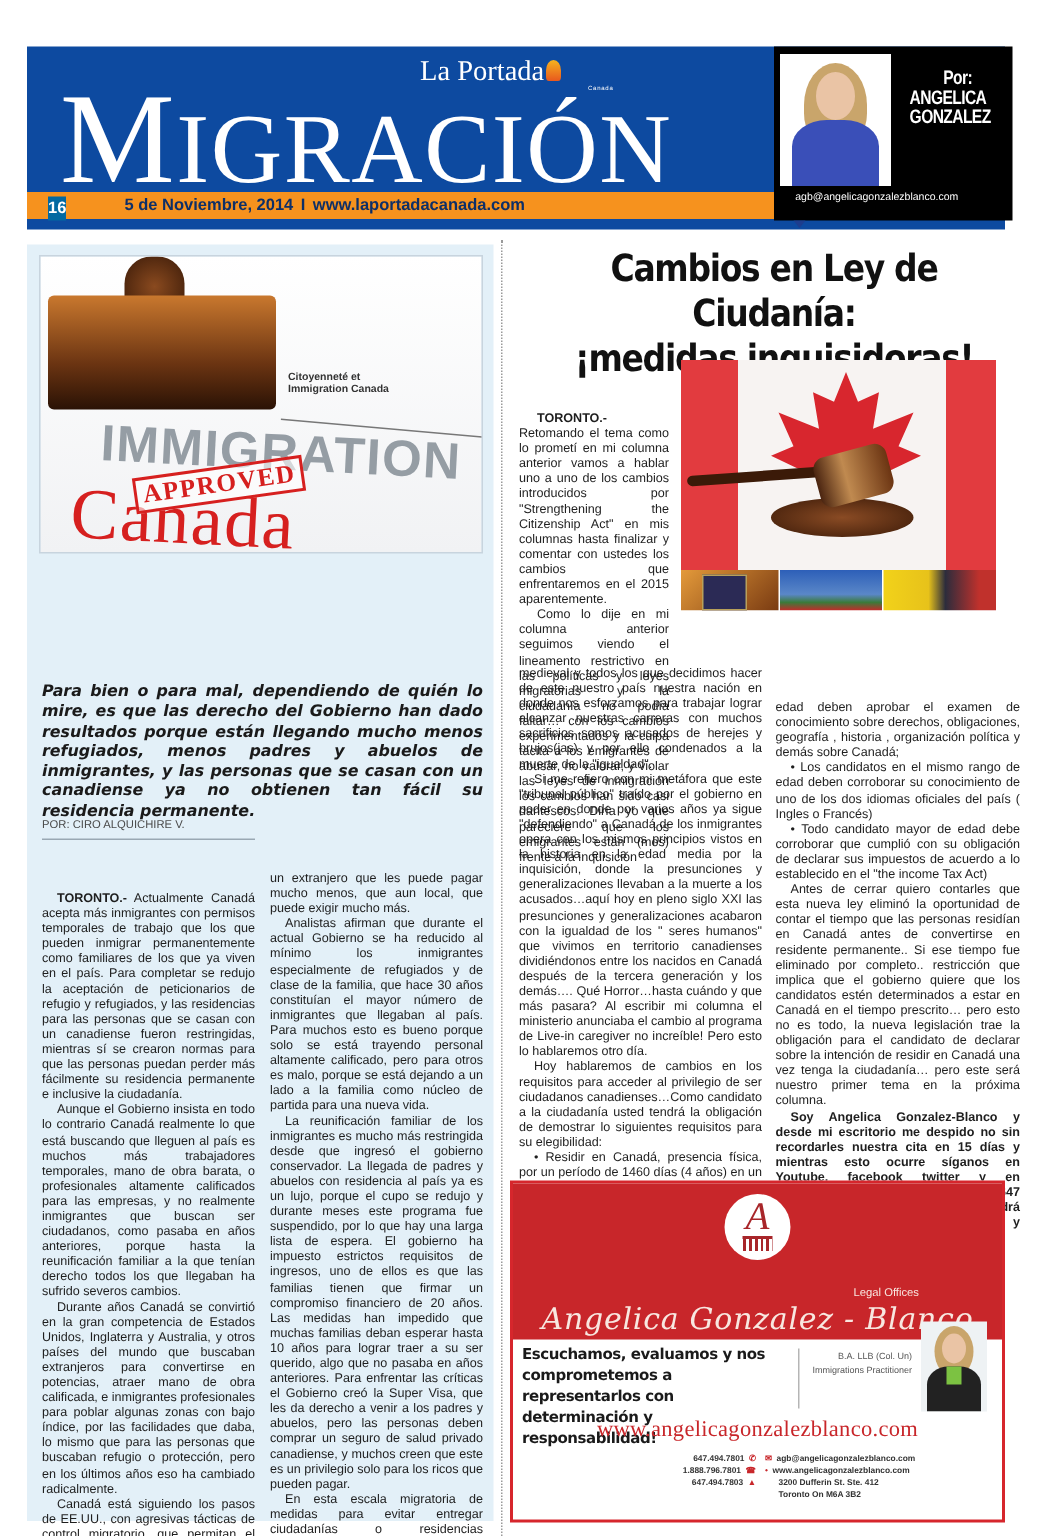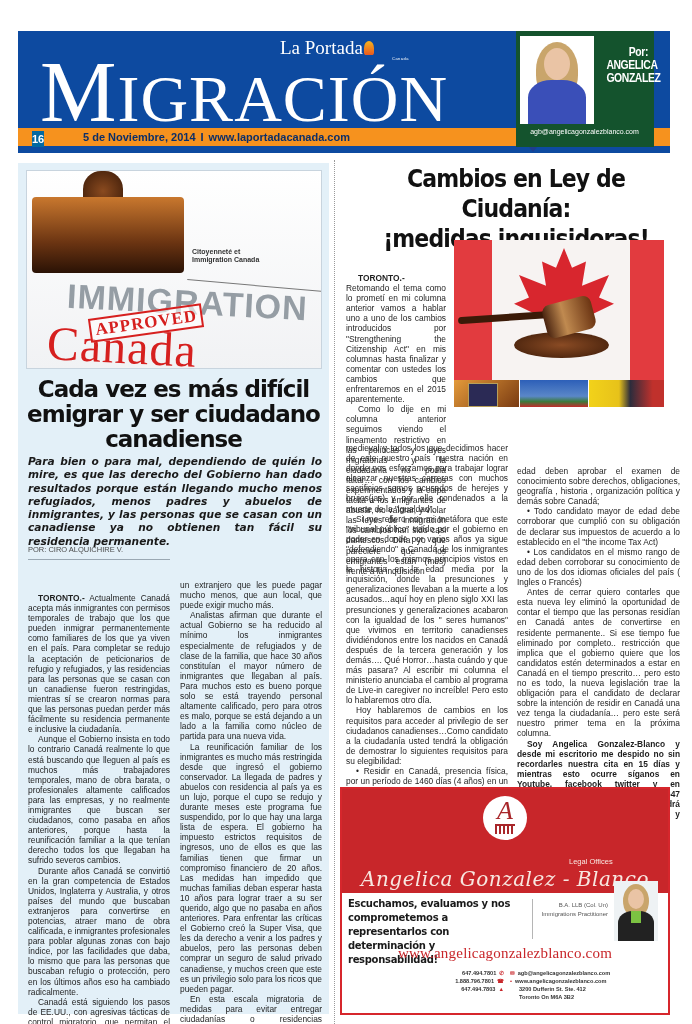--- a/index.html
+++ b/index.html
@@ -11,21 +11,21 @@
   .masthead .orange-bar { position: absolute; left: 0; top: 97px; width: 652px; height: 18px; background: #f6921e; }
   .masthead .page-num { position: absolute; left: 14px; top: 100px; height: 16px; padding: 0 0; background: #0369a1; color: #fff; font: bold 11px "Liberation Sans", sans-serif; line-height: 16px; }
   .masthead .dateline { position: absolute; left: 44px; top: 98px; color: #0d2f68; font: bold 11px "Liberation Sans", sans-serif; line-height: 16px; white-space: nowrap; margin-left: 21px; }
   .masthead .dateline .sep { margin: 0 5px; }
   .masthead .title { position: absolute; left: 22px; top: 28px; color: #ffffff; font-family: "Liberation Serif", serif; font-size: 66px; line-height: 66px; letter-spacing: 1px; white-space: nowrap; }
   .masthead .title .big { font-size: 86px; }
   .logo { position: absolute; left: 262px; top: 6px; color: #fff; font: 19px "Liberation Serif", serif; white-space: nowrap; }
   .logo .flame { display: inline-block; width: 10px; height: 14px; background: linear-gradient(#f6b31e, #e8581e); border-radius: 50% 50% 20% 20%; margin-left: 1px; vertical-align: -1px; }
   .logo .sub2 { position: absolute; left: 112px; top: 19px; font: 4px "Liberation Sans", sans-serif; color: #fff; letter-spacing: .5px; }
 
-  .author-box { position: absolute; left: 516px; top: 31px; width: 138px; height: 116px; background: #14532d; }
+  .author-box { position: absolute; left: 516px; top: 31px; width: 159px; height: 116px; background: #000000; }
   .author-box .photo { position: absolute; left: 4px; top: 5px; width: 74px; height: 88px; background: #fff; overflow: hidden; }
   .author-box .photo .hair { position: absolute; left: 16px; top: 6px; width: 42px; height: 56px; background: #c9a56b; border-radius: 50% 50% 40% 40%; }
   .author-box .photo .face { position: absolute; left: 24px; top: 12px; width: 26px; height: 32px; background: #eac4a5; border-radius: 50%; }
   .author-box .photo .shirt { position: absolute; left: 8px; top: 44px; width: 58px; height: 44px; background: #3a4fb8; border-radius: 40% 40% 0 0; }
   .author-box .por { position: absolute; left: 80px; top: 14px; width: 52px; text-align: right; color: #fff; font: bold 13px "Liberation Sans", sans-serif; line-height: 13px; letter-spacing: -0.5px; transform: scaleX(0.8); transform-origin: right; }
   .author-box .email { position: absolute; left: 0; top: 97px; width: 137px; text-align: center; color: #fff; font: 7px "Liberation Sans", sans-serif; }
   .author-box .pointer { position: absolute; left: 13px; top: 116px; width: 0; height: 0; border-left: 4px solid transparent; border-right: 4px solid transparent; border-top: 5px solid #1d3d8e; }
 
   
   .left-col { position: absolute; left: 18px; top: 163px; width: 311px; height: 851px; background: #e3f0f8; }
@@ -132,21 +132,20 @@
     <div class="cic">
       <div>Citoyenneté et</div>
       <div>Immigration Canada</div>
     </div>
     <div class="cic-line"></div>
     <div class="immig-word">IMMIGRATION</div>
     <div class="canada-word">Canada</div>
     <div class="approved">APPROVED</div>
   </div>
 
-  <h1 class="left-headline">Cada vez es más difícil emigrar y ser ciudadano canadiense</h1>
   <div class="left-deck">Para bien o para mal, dependiendo de quién lo mire, es que las derecho del Gobierno han dado resultados porque están llegando mucho menos refugiados, menos padres y abuelos de inmigrantes, y las personas que se casan con un canadiense ya no obtienen tan fácil su residencia permanente.</div>
   <div class="byline">POR: CIRO ALQUICHIRE V.</div>
 
   <div class="body-text left-c1">
     <p class="first"><b>TORONTO.-</b> <span>Actualmente Canadá acepta más inmigrantes con permisos temporales de trabajo que los que pueden inmigrar permanentemente como familiares de los que ya viven en el país. Para completar se redujo la aceptación de peticionarios de refugio y refugiados, y las residencias para las personas que se casan con un canadiense fueron restringidas, mientras sí se crearon normas para que las personas puedan perder más fácilmente su residencia permanente e inclusive la ciudadanía.</span></p>
     <p>Aunque el Gobierno insista en todo lo contrario Canadá realmente lo que está buscando que lleguen al país es muchos más trabajadores temporales, mano de obra barata, o profesionales altamente calificados para las empresas, y no realmente inmigrantes que buscan ser ciudadanos, como pasaba en años anteriores, porque hasta la reunificación familiar a la que tenían derecho todos los que llegaban ha sufrido severos cambios.</p>
     <p>Durante años Canadá se convirtió en la gran competencia de Estados Unidos, Inglaterra y Australia, y otros países del mundo que buscaban extranjeros para convertirse en potencias, atraer mano de obra calificada, e inmigrantes profesionales para poblar algunas zonas con bajo índice, por las facilidades que daba, lo mismo que para las personas que buscaban refugio o protección, pero en los últimos años eso ha cambiado radicalmente.</p>
     <p>Canadá está siguiendo los pasos de EE.UU., con agresivas tácticas de control migratorio, que permitan el ingreso de trabajadores para remplazar las personas que se están jubilando o retirando de sus puestos de trabajo, pero la idea es que no se queden a vivir para siempre por la carga que esto implica en el futuro. Para muchos analistas la idea del Gobierno es traer para la empresas mano de obra barata que le permita al país competir, pero hasta esta política de Gobierno bien vista por algunos está afectando el salario de los canadienses, porque una compañía prefiere contratar a</p>
   </div>
   <div class="body-text left-c2">
@@ -186,22 +185,22 @@
   <p style="text-indent:0">medieval y todos los que decidimos hacer de este nuestro país nuestra nación en donde nos esforzamos para trabajar lograr alcanzar nuestras carreras con muchos sacrificios somos acusados de herejes y brujos(jas) y por ello condenados a la muerte de la "igualdad".</p>
   <p>Si me refiero con mi metáfora que este "tribunal público" traído por el gobierno en poder en donde por varios años ya sigue "defendiendo" a Canadá de los inmigrantes opera con los mismos principios vistos en la historia en la edad media por la inquisición, donde la presunciones y generalizaciones llevaban a la muerte a los acusados…aquí hoy en pleno siglo XXI las presunciones y generalizaciones acabaron con la igualdad de los " seres humanos" que vivimos en territorio canadienses dividiéndonos entre los nacidos en Canadá después de la tercera generación y los demás…. Qué Horror…hasta cuándo y que más pasara? Al escribir mi columna el ministerio anunciaba el cambio al programa de Live-in caregiver no increíble! Pero esto lo hablaremos otro día.</p>
   <p>Hoy hablaremos de cambios en los requisitos para acceder al privilegio de ser ciudadanos canadienses…Como candidato a la ciudadanía usted tendrá la obligación de demostrar lo siguientes requisitos para su elegibilidad:</p>
   <p class="bullet">• Residir en Canadá, presencia física, por un período de 1460 días (4 años) en un período de 6 años;</p>
   <p class="bullet">• Requiere que su presencia física en Canadá sea por mínima de 183 días en los cuatro años de los seis;</p>
   <p class="bullet">• Los candidatos entre 5 a 64 años de</p>
 </div>
 
 <div class="body-text right-c2">
   <p style="text-indent:0">edad deben aprobar el examen de conocimiento sobre derechos, obligaciones, geografía , historia , organización política y demás sobre Canadá;</p>
+  <p class="bullet">• Los candidatos en el mismo rango de edad deben corroborar su conocimiento de uno de los dos idiomas oficiales del país ( Ingles o Francés)</p>
   <p class="bullet">• Todo candidato mayor de edad debe corroborar que cumplió con su obligación de declarar sus impuestos de acuerdo a lo establecido en el "the income Tax Act)</p>
-  <p class="bullet">• Los candidatos en el mismo rango de edad deben corroborar su conocimiento de uno de los dos idiomas oficiales del país ( Ingles o Francés)</p>
   <p>Antes de cerrar quiero contarles que esta nueva ley eliminó la oportunidad de contar el tiempo que las personas residían en Canadá antes de convertirse en residente permanente.. Si ese tiempo fue eliminado por completo.. restricción que implica que el gobierno quiere que los candidatos estén determinados a estar en Canadá en el tiempo prescrito… pero esto no es todo, la nueva legislación trae la obligación para el candidato de declarar sobre la intención de residir en Canadá una vez tenga la ciudadanía… pero este será nuestro primer tema en la próxima columna.</p>
   <p style="font-weight:bold">Soy Angelica Gonzalez-Blanco y desde mi escritorio me despido no sin recordarles nuestra cita en 15 días y mientras esto ocurre síganos en Youtube, facebook twitter y en www.angelicagonzalezblanco.com o 647 494 7801. Contáctenos y usted tendrá una respuesta concreta, honesta y responsable... ¡Hasta la próxima!</p>
 </div>
 
 <div class="ad">
   <div class="ad-top">
     <div class="ad-logo-circle">
       <div class="letter">A</div>
       <div class="pillar"></div>
     </div>

